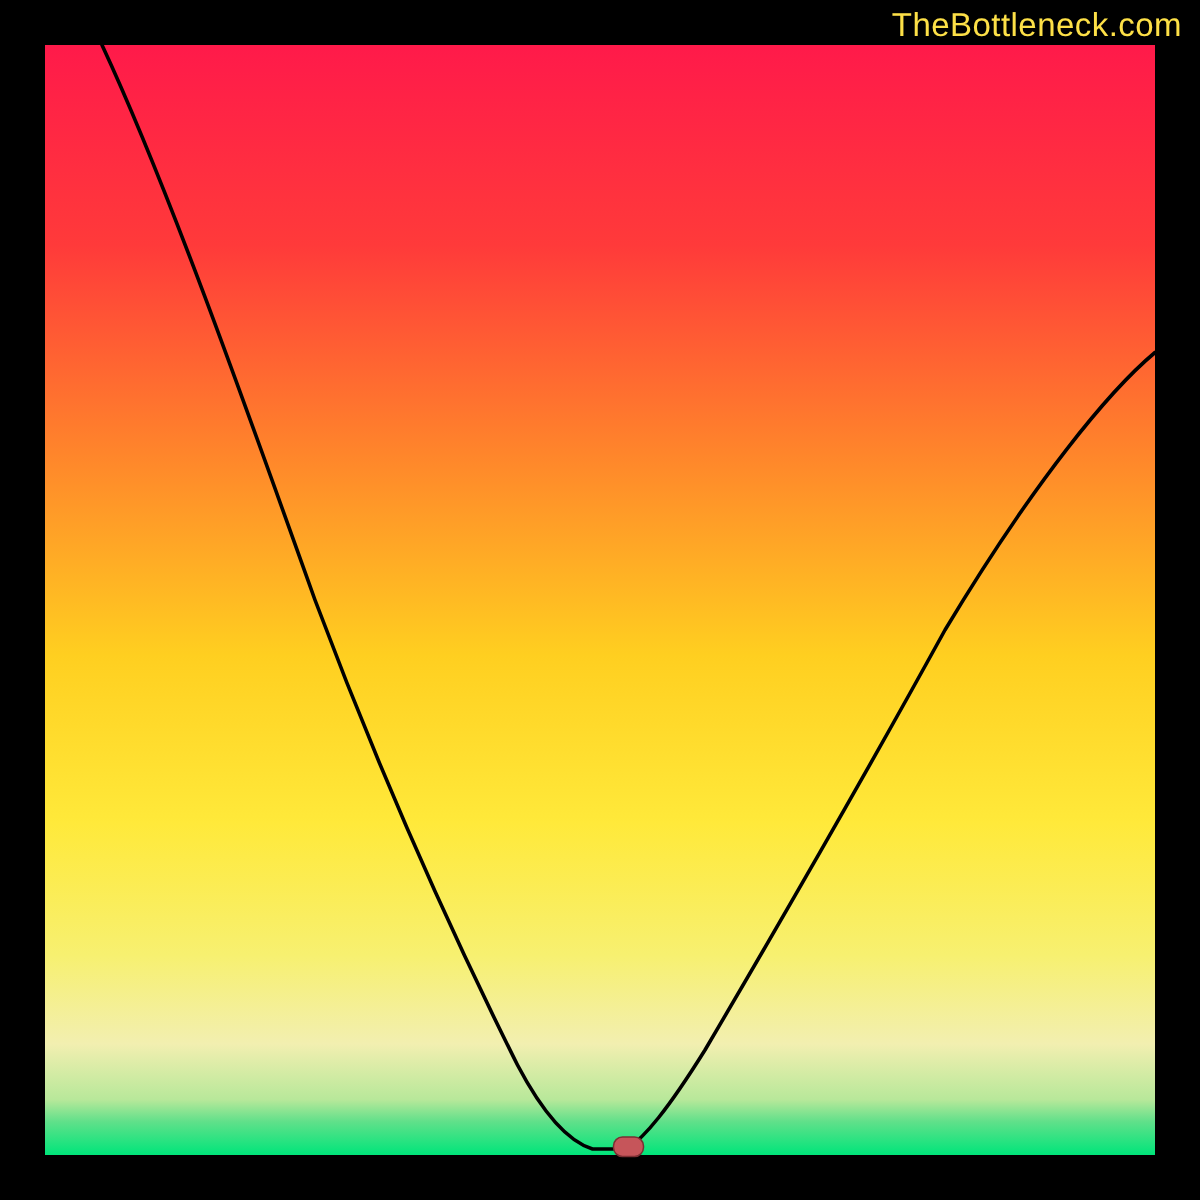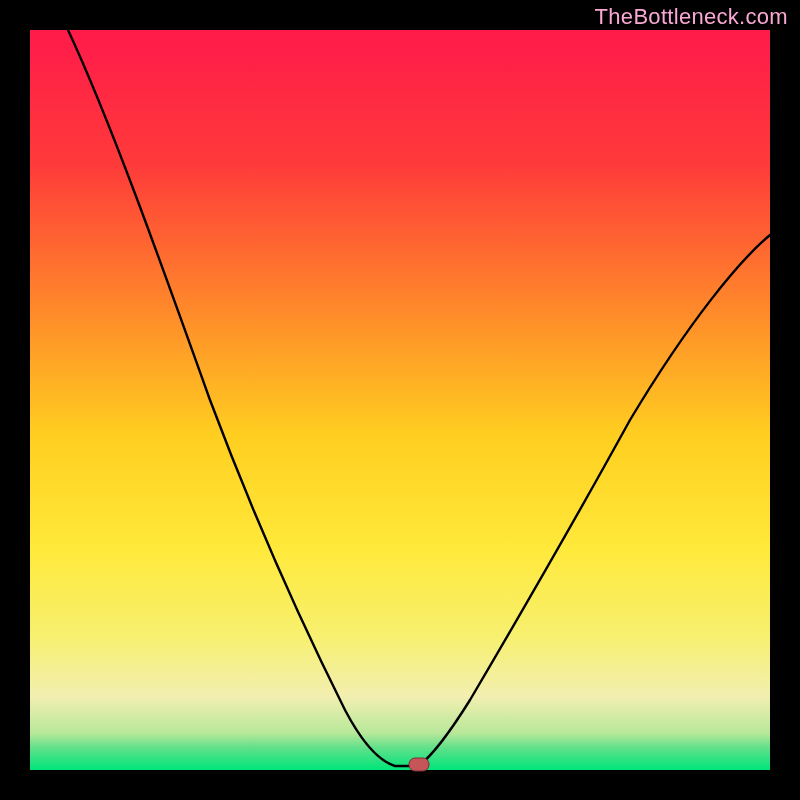--- a/index.html
+++ b/index.html
@@ -14,21 +14,21 @@
   .frame {
     position: relative;
     width: 800px;
     height: 800px;
     background: #000;
   }
   .watermark {
     position: absolute;
     top: 4px;
     right: 12px;
-    color: #f9a8d4;
+    color: #fde047;
     font-size: 22px;
     font-weight: 500;
     letter-spacing: 0.3px;
     z-index: 5;
   }
   svg {
     display: block;
   }
 </style>
 </head>

